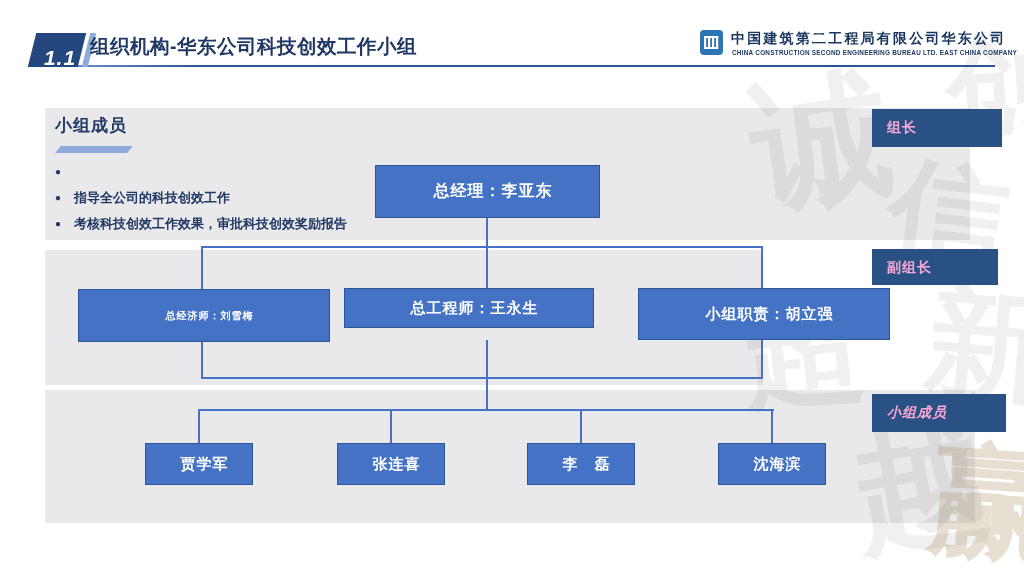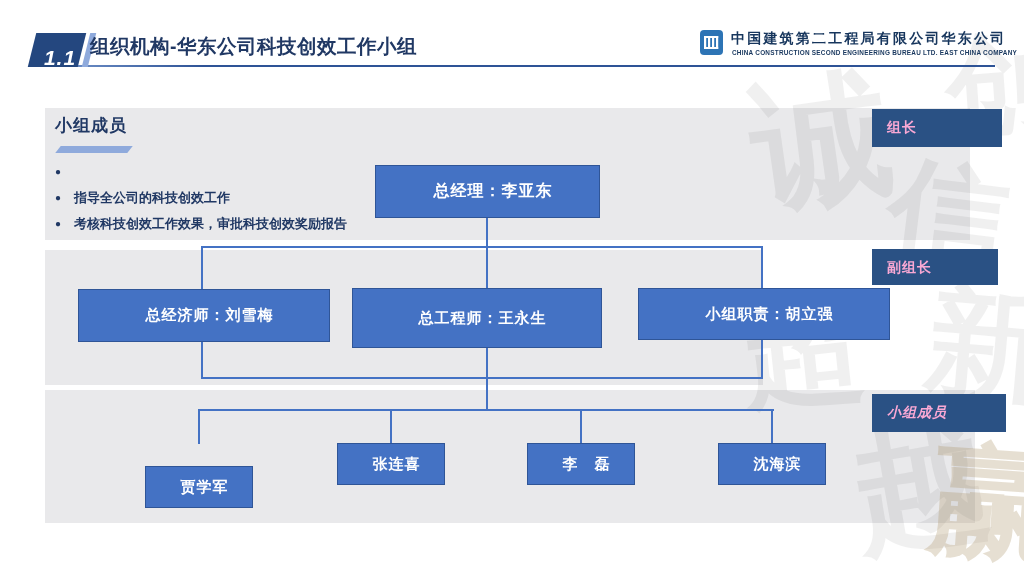--- a/index.html
+++ b/index.html
@@ -100,25 +100,25 @@
 
   
   .org-box{
     background:#4472C4;border:1.6px solid #2F5597;box-sizing:border-box;
     color:#ffffff;font-weight:bold;text-align:left;z-index:4;
     display:flex;align-items:center;justify-content:center;
     letter-spacing:1px;
     padding-left:11px;
   }
   .box-top{left:375px;top:165px;width:225px;height:53px;font-size:16px;}
-  .box-d1{left:78px;top:289px;width:252px;height:53px;font-size:15px;}
-  .box-d2{left:352px;top:288px;width:250px;height:60px;font-size:15px;}
+  .box-d1{left:78px;top:289px;width:252px;height:53px;font-size:10px;}
+  .box-d2{left:344px;top:288px;width:250px;height:40px;font-size:15px;}
   .box-d3{left:638px;top:288px;width:252px;height:52px;font-size:15px;}
   .box-m{top:443px;width:108px;height:42px;font-size:15px;}
-  .box-m1{left:145px;margin-top:23px;}
+  .box-m1{left:145px;}
   .box-m2{left:337px;}
   .box-m3{left:527px;}
   .box-m4{left:718px;}
 
   
   .conn{background:#4472C4;z-index:3;}
 </style>
 </head>
 <body>
 

